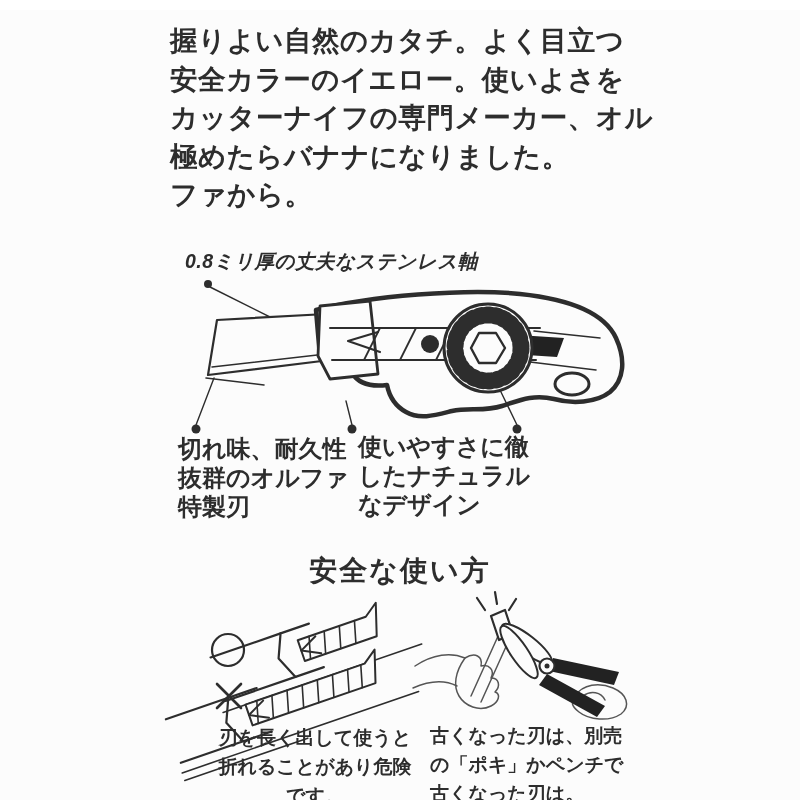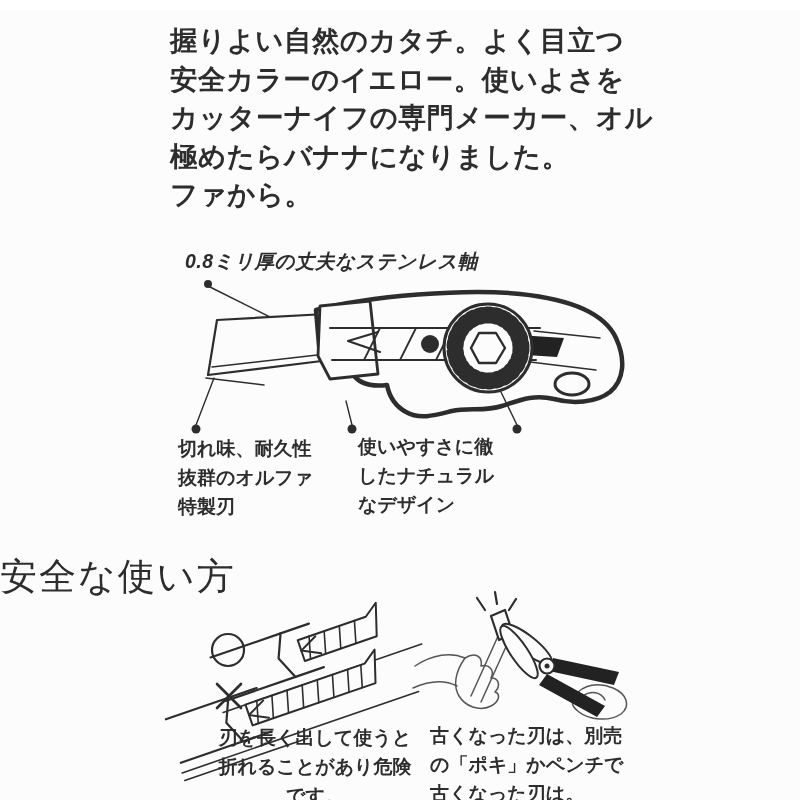--- a/index.html
+++ b/index.html
@@ -5,26 +5,26 @@
   html,body{margin:0;padding:0;background:#ffffff;}
   .canvas{
     position:relative;width:800px;height:800px;margin:10px auto;
     background:#fcfcfc;overflow:hidden;
     font-family:"Liberation Sans",sans-serif;
     color:#2d2d2d;
   }
   .intro{position:absolute;left:170px;top:12px;font-size:27.5px;line-height:38.5px;
     font-weight:600;letter-spacing:0.5px;}
   .diagram-label{position:absolute;left:185px;top:238px;font-size:19.5px;font-weight:600;letter-spacing:0.5px;font-style:italic;}
-  .callout{position:absolute;font-size:19px;line-height:29px;font-weight:600;width:175px;}
+  .callout{position:absolute;font-size:24px;line-height:29px;font-weight:600;width:175px;}
   .callout.c1{left:178px;top:424px;}
   .callout.c2{left:358px;top:422px;}
   .callout.c3{left:504px;top:422px;}
-  .safety-heading{position:absolute;left:0;top:542px;width:800px;text-align:left;
-    font-size:37px;font-weight:400;letter-spacing:2px;}
+  .safety-heading{position:absolute;left:0;top:542px;width:800px;text-align:center;
+    font-size:28px;font-weight:700;letter-spacing:2px;}
   .caption{position:absolute;font-size:19px;line-height:29px;font-weight:600;width:230px;}
   .caption.left{left:200px;top:713px;text-align:center;}
   .caption.right{left:430px;top:711px;}
   svg{position:absolute;overflow:visible;}
   .knife-svg{left:168px;top:228px;}
   .safe-left-svg{left:183px;top:590px;}
   .safe-right-svg{left:413px;top:578px;}
 </style>
 </head>
 <body>

